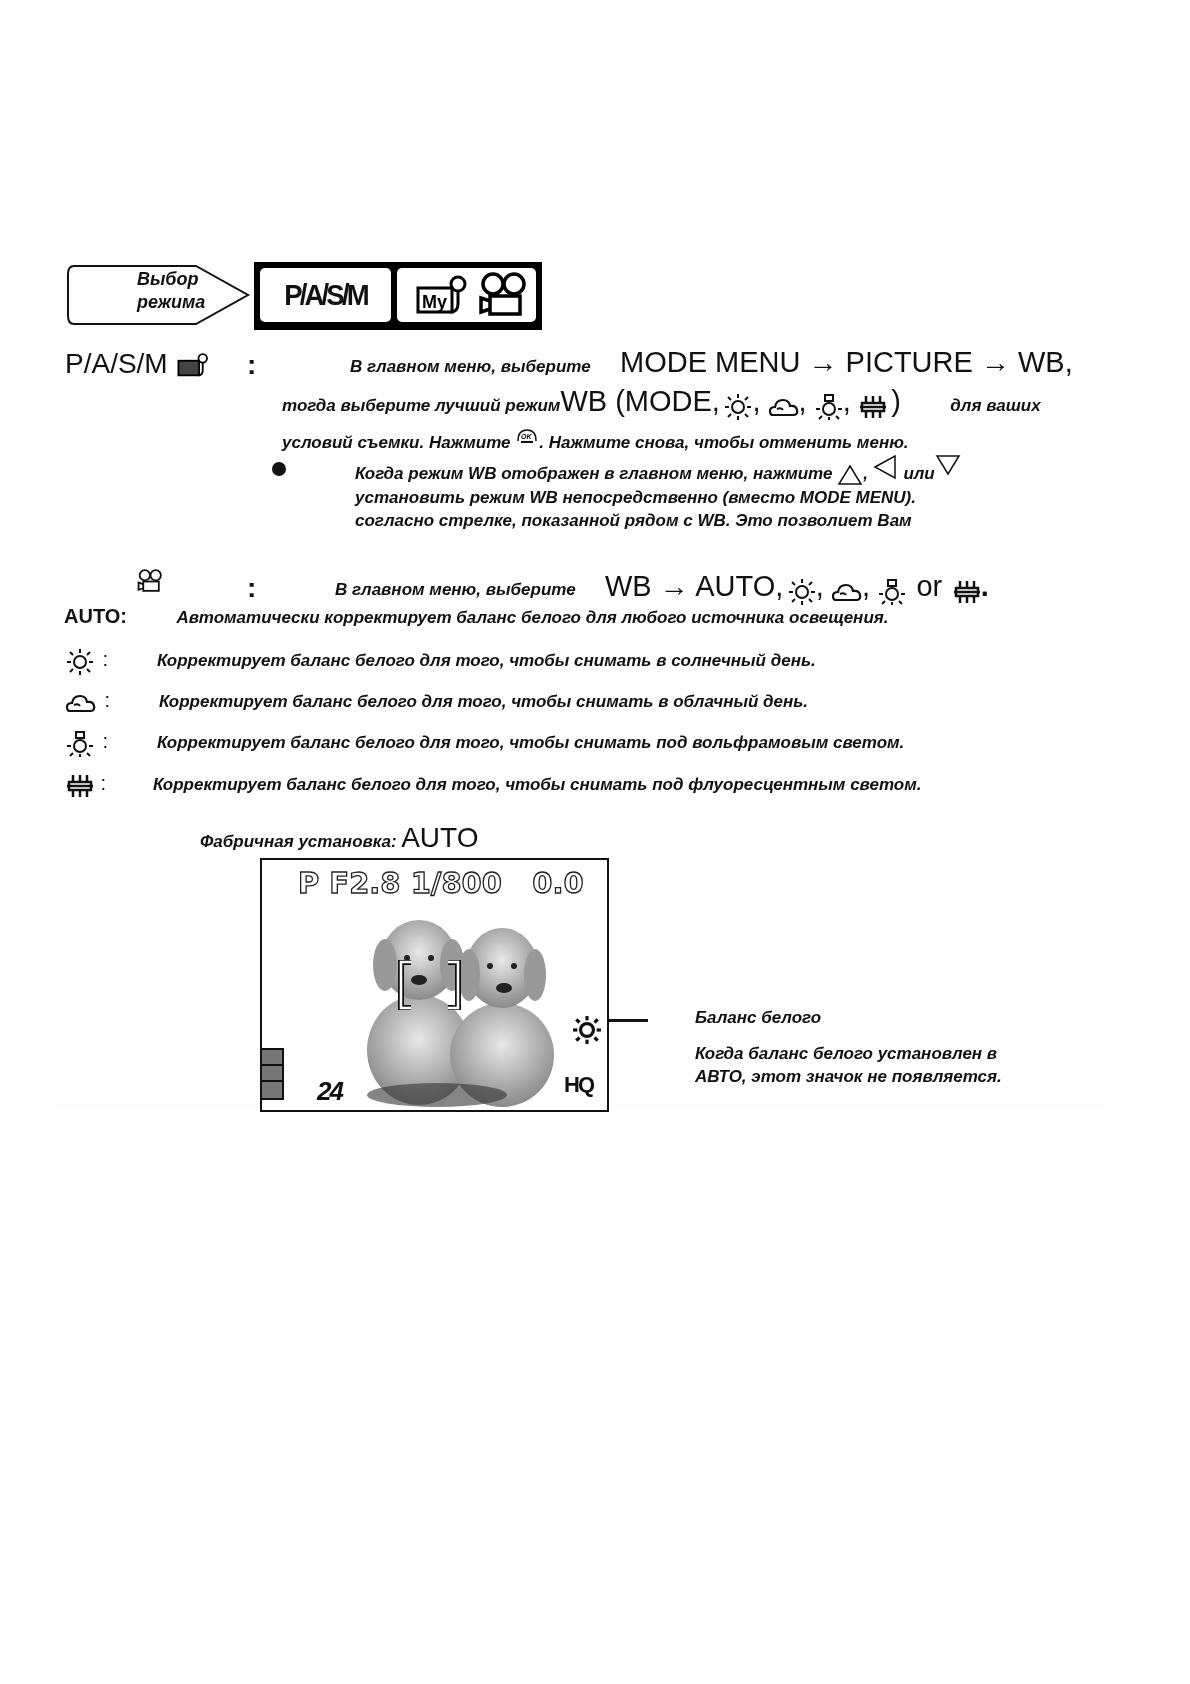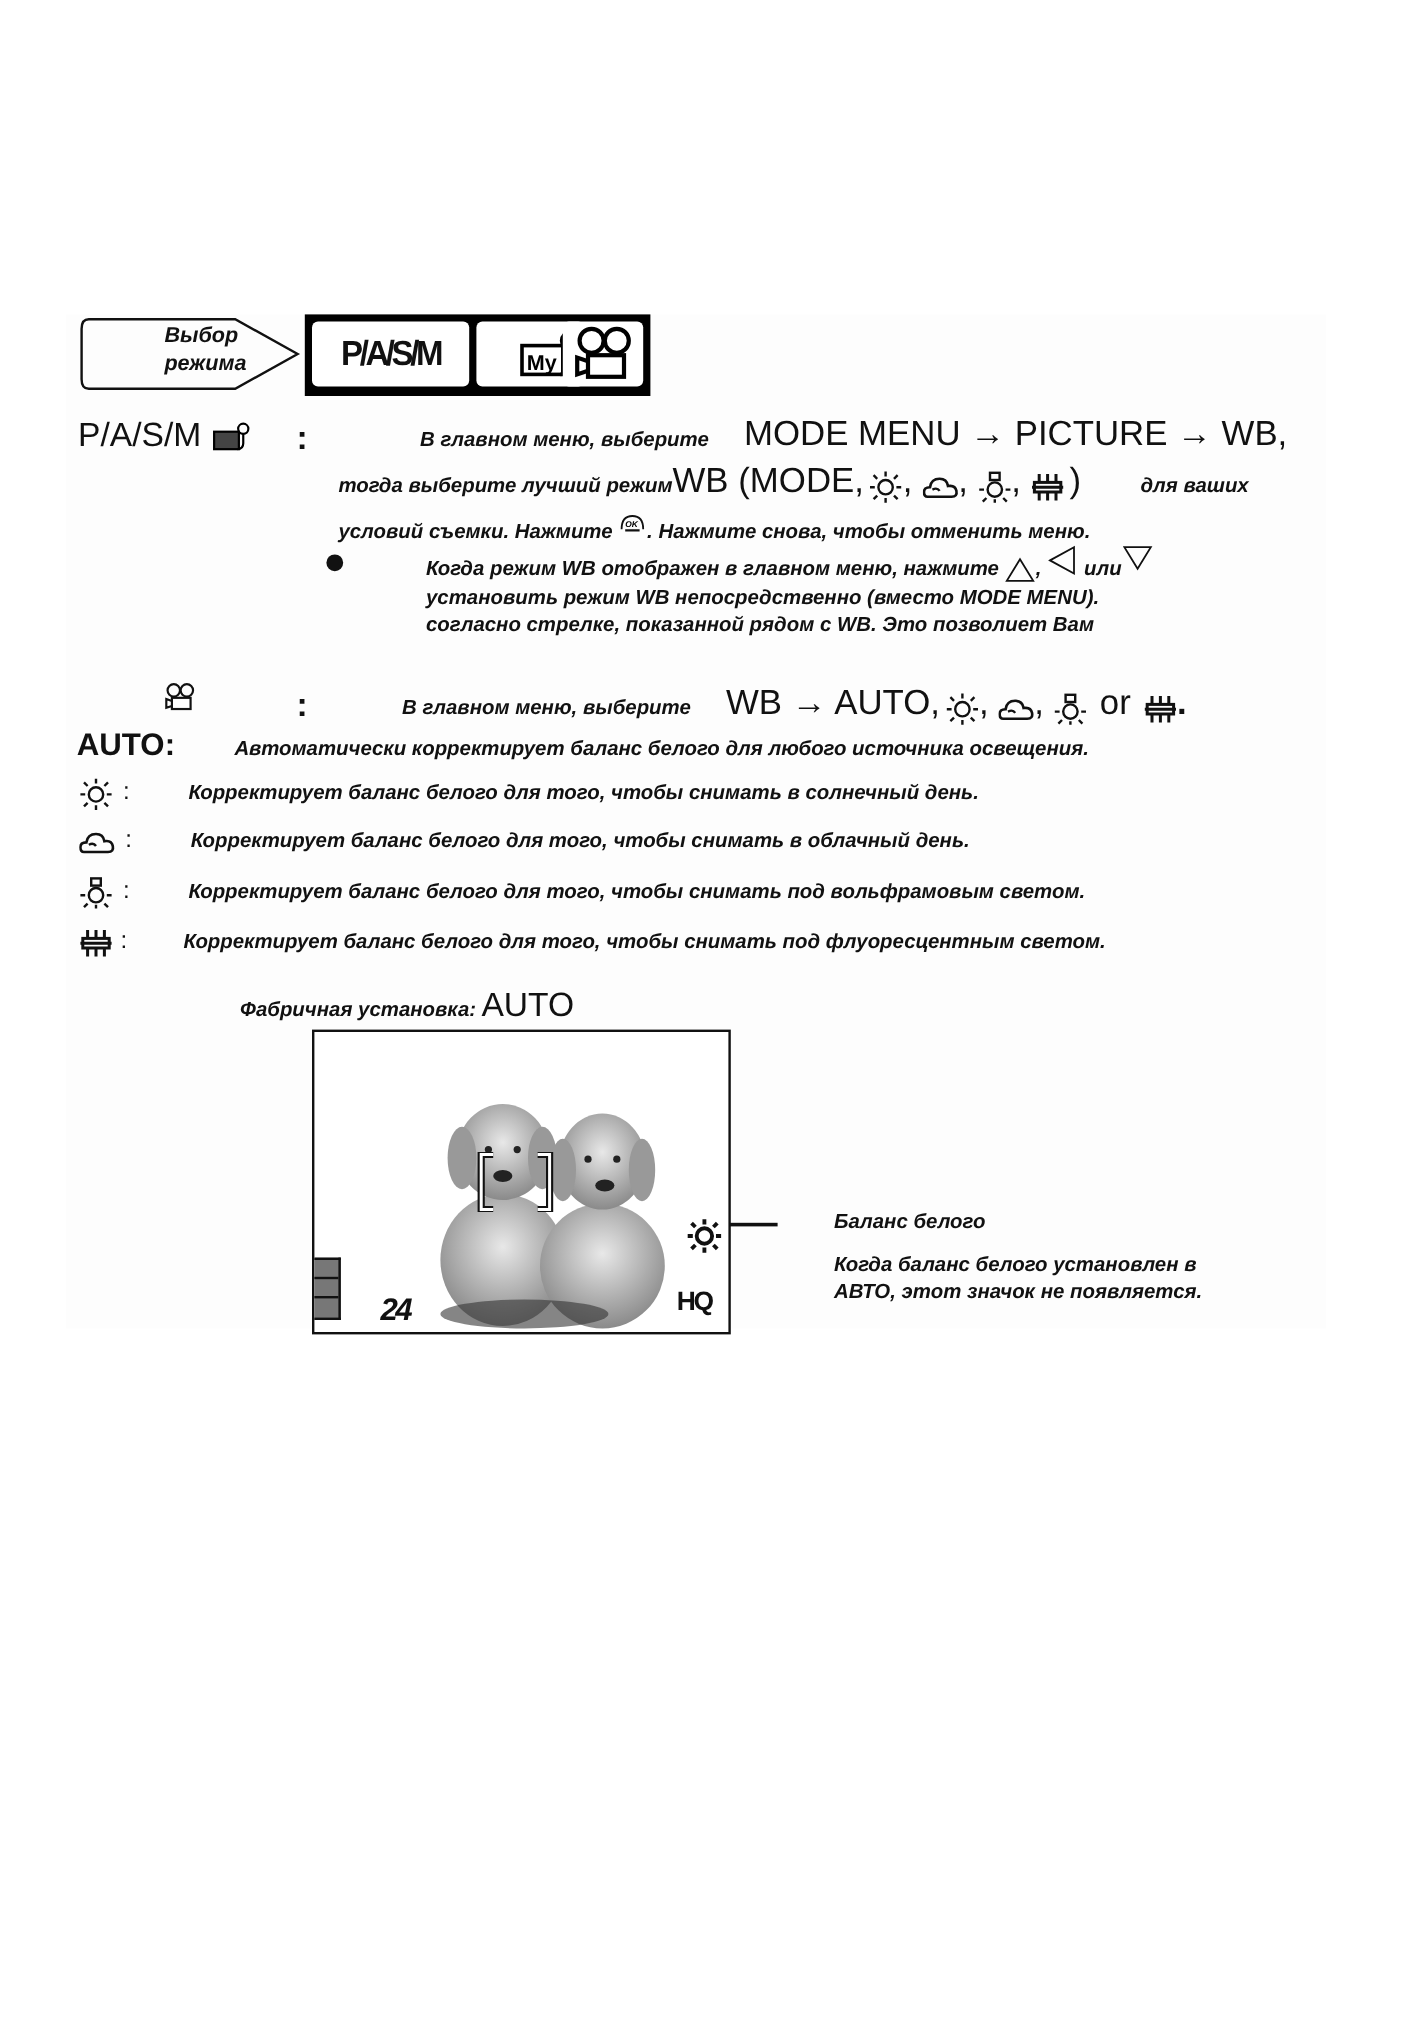--- a/index.html
+++ b/index.html
@@ -34,21 +34,21 @@
   <path d="M8,2 L130,2 L182,31 L130,60 L8,60 Q2,60 2,52 L2,10 Q2,2 8,2 Z" fill="none" stroke="#111" stroke-width="2"></path>
 </svg>
 <div class="abs mode-tag-label it" style="font-size:18px;">
   <div>Выбор</div>
   <div>режима</div>
 </div>
 <div class="mode-box">
   <div class="mode-btn" style="left:6px;width:131px;">
       <span>P/A/S/M</span>
     </div>
-  <div class="mode-btn" style="left:143px;width:90px;justify-content:flex-end;">
+  <div class="mode-btn" style="left:143px;width:90px;">
     <svg width="56" height="46" viewBox="0 0 56 46">
       <rect x="4" y="16" width="34" height="24" fill="none" stroke="#000" stroke-width="3"></rect>
       <text x="8" y="36" font-family="Liberation Sans, sans-serif" font-weight="bold" font-size="18">My</text>
       <circle cx="44" cy="12" r="7" fill="none" stroke="#000" stroke-width="3"></circle>
       <path d="M44,19 L44,32 Q44,40 36,40" fill="none" stroke="#000" stroke-width="3"></path>
     </svg>
   </div>
   <div class="mode-btn" style="left:215px;width:67px;">
     <svg width="54" height="48" viewBox="0 0 54 48">
       <circle cx="17" cy="13" r="10" fill="none" stroke="#000" stroke-width="3.5"></circle>
@@ -189,21 +189,21 @@
         <line x1="21" y1="3" x2="21" y2="10"></line>
         <line x1="7" y1="18" x2="7" y2="25"></line>
         <line x1="14" y1="18" x2="14" y2="25"></line>
         <line x1="21" y1="18" x2="21" y2="25"></line>
         <line x1="1" y1="14" x2="27" y2="14"></line>
       </g>
     </svg><span class="bigb">.</span>
 </div>
 
 <div class="abs" style="left:64px;top:605px;">
-  <span class="bigb" style="font-size:26px;text-align:center;">AUTO:</span>
+  <span class="bigb" style="font-size:20px;text-align:center;">AUTO:</span>
   <span class="it">Автоматически корректирует баланс белого для любого источника освещения.</span>
 </div>
 <div class="abs" style="left:66px;top:648px;">
   <svg width="28" height="28" viewBox="0 0 28 28">
       <circle cx="14" cy="14" r="6" fill="none" stroke="#111" stroke-width="2"></circle>
       <g stroke="#111" stroke-width="2">
         <line x1="14" y1="1" x2="14" y2="5"></line>
         <line x1="14" y1="23" x2="14" y2="27"></line>
         <line x1="1" y1="14" x2="5" y2="14"></line>
         <line x1="23" y1="14" x2="27" y2="14"></line>
@@ -251,20 +251,21 @@
     </svg>
   <span style="font-size:20px;margin:0 2px;">:</span><span class="it">Корректирует баланс белого для того, чтобы снимать под флуоресцентным светом.</span>
 </div>
 
 <div class="abs" style="left:155px;top:822px;">
   <span class="it">Фабричная установка:</span>
   <span style="font-size:28px;">AUTO</span>
 </div>
 
 <div class="lcd">
+  <div class="lcd-top" style="white-space:pre;">P F2.8 1/800   0.0</div>
   <svg style="position:absolute;left:95px;top:50px;" width="210" height="200" viewBox="0 0 210 200">
     <defs>
         <radialGradient id="fur" cx="50%" cy="40%" r="60%">
           <stop offset="0" stop-color="#e8e8e8"></stop>
           <stop offset="1" stop-color="#8a8a8a"></stop>
         </radialGradient>
       </defs>
 
     <ellipse cx="62" cy="140" rx="52" ry="55" fill="url(#fur)"></ellipse>
     <ellipse cx="62" cy="50" rx="38" ry="40" fill="url(#fur)"></ellipse>

